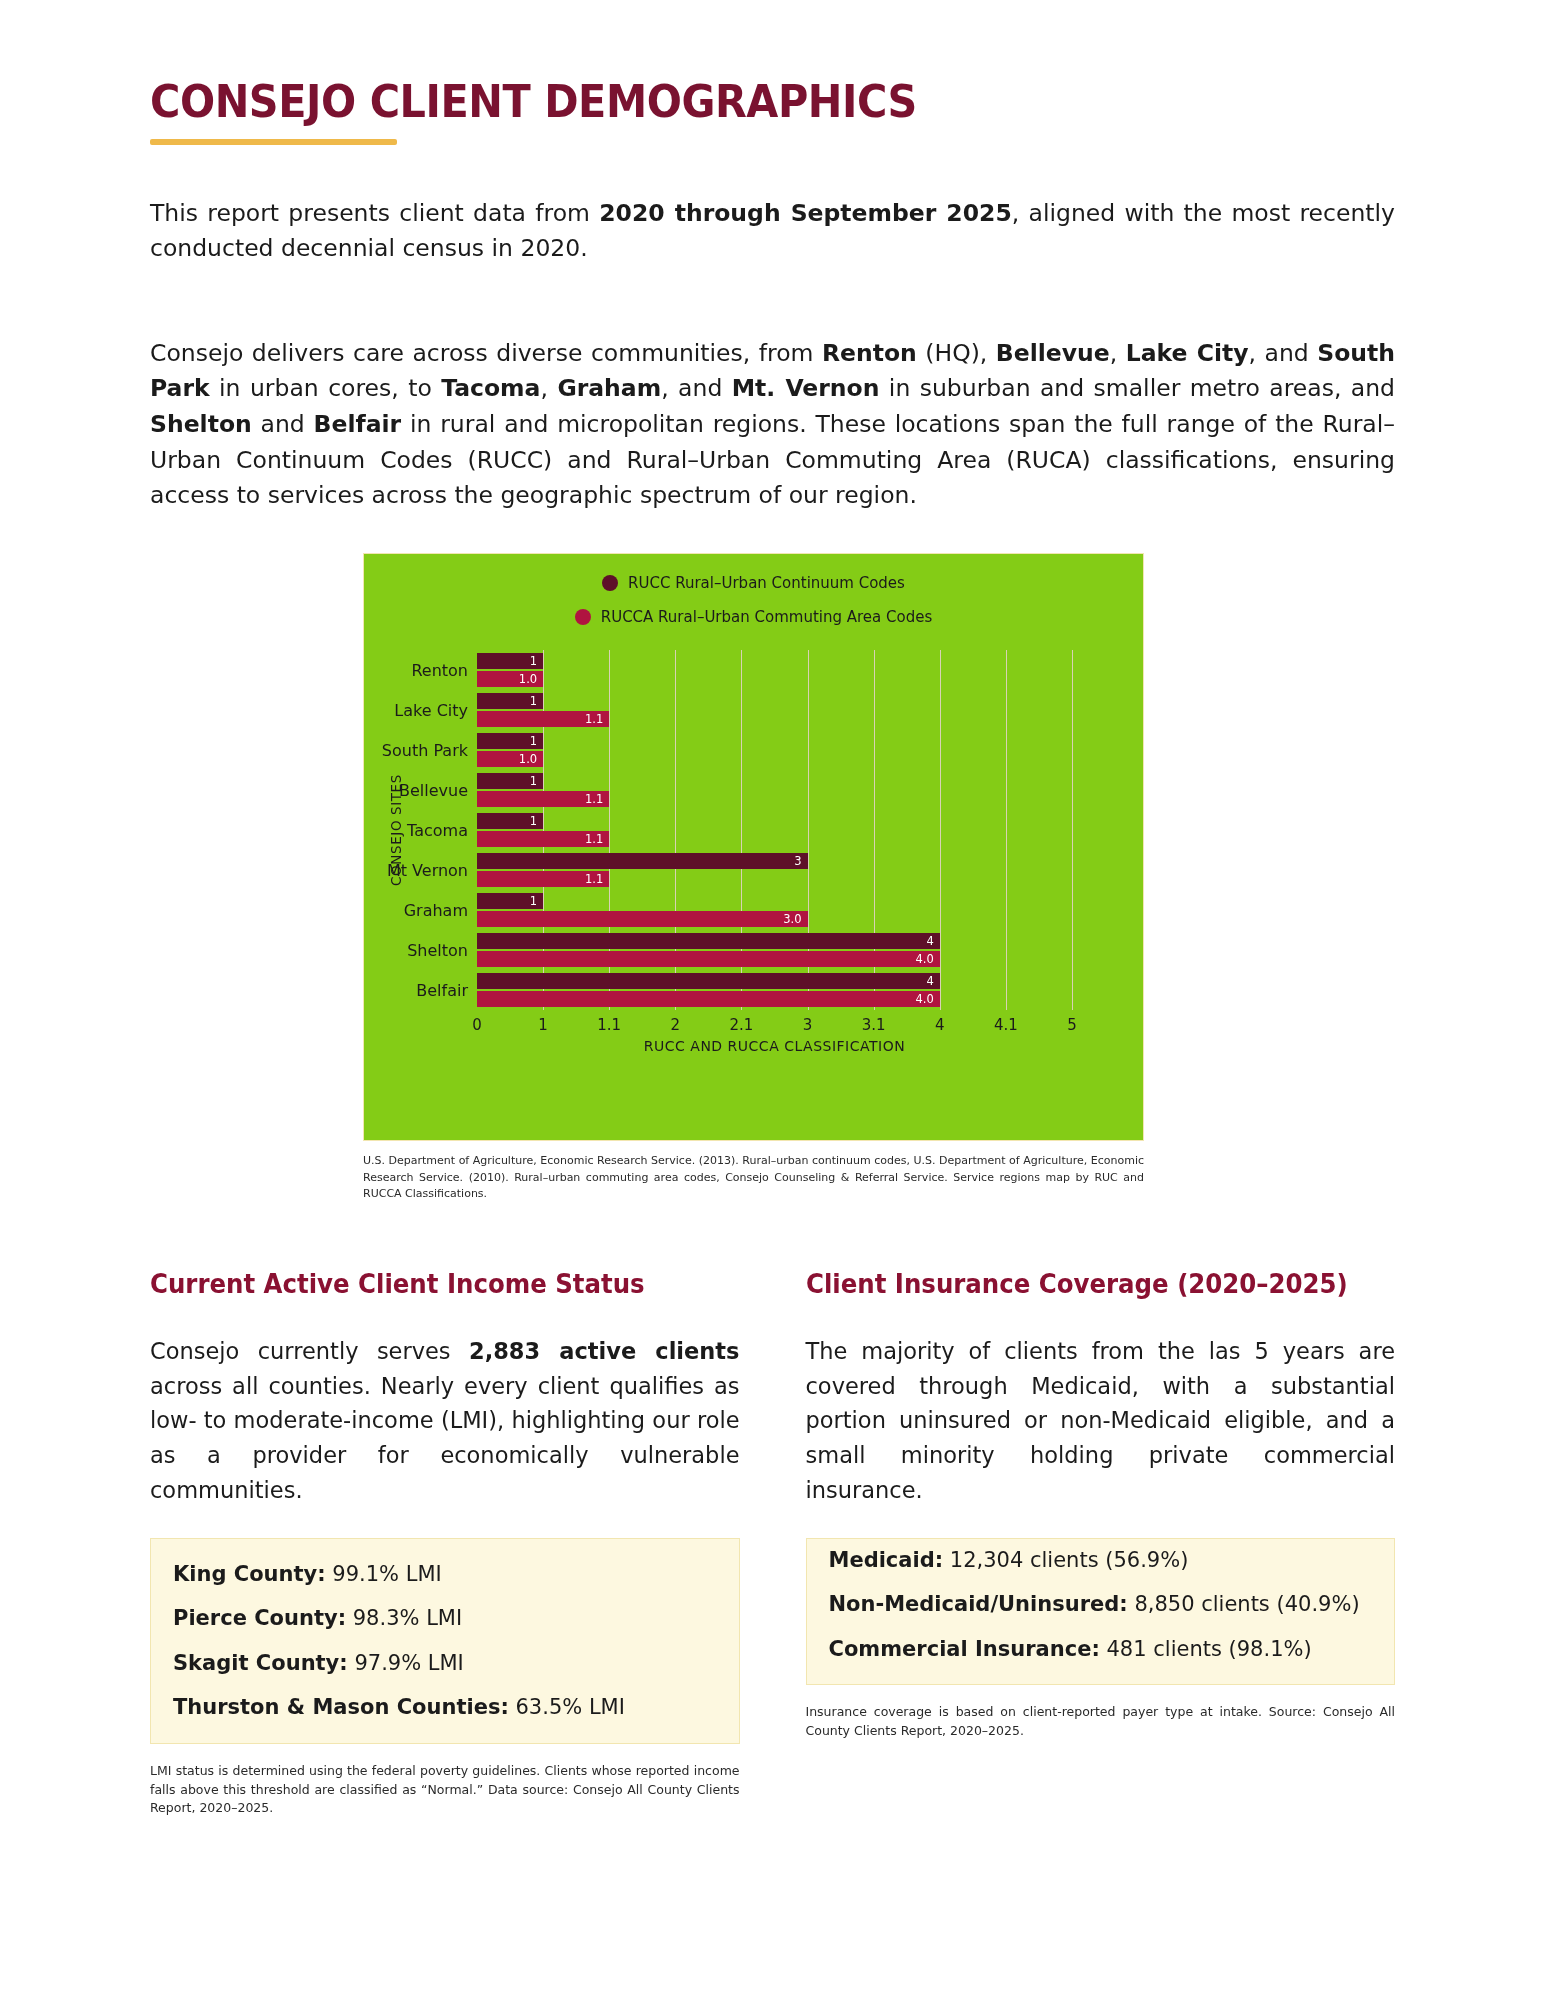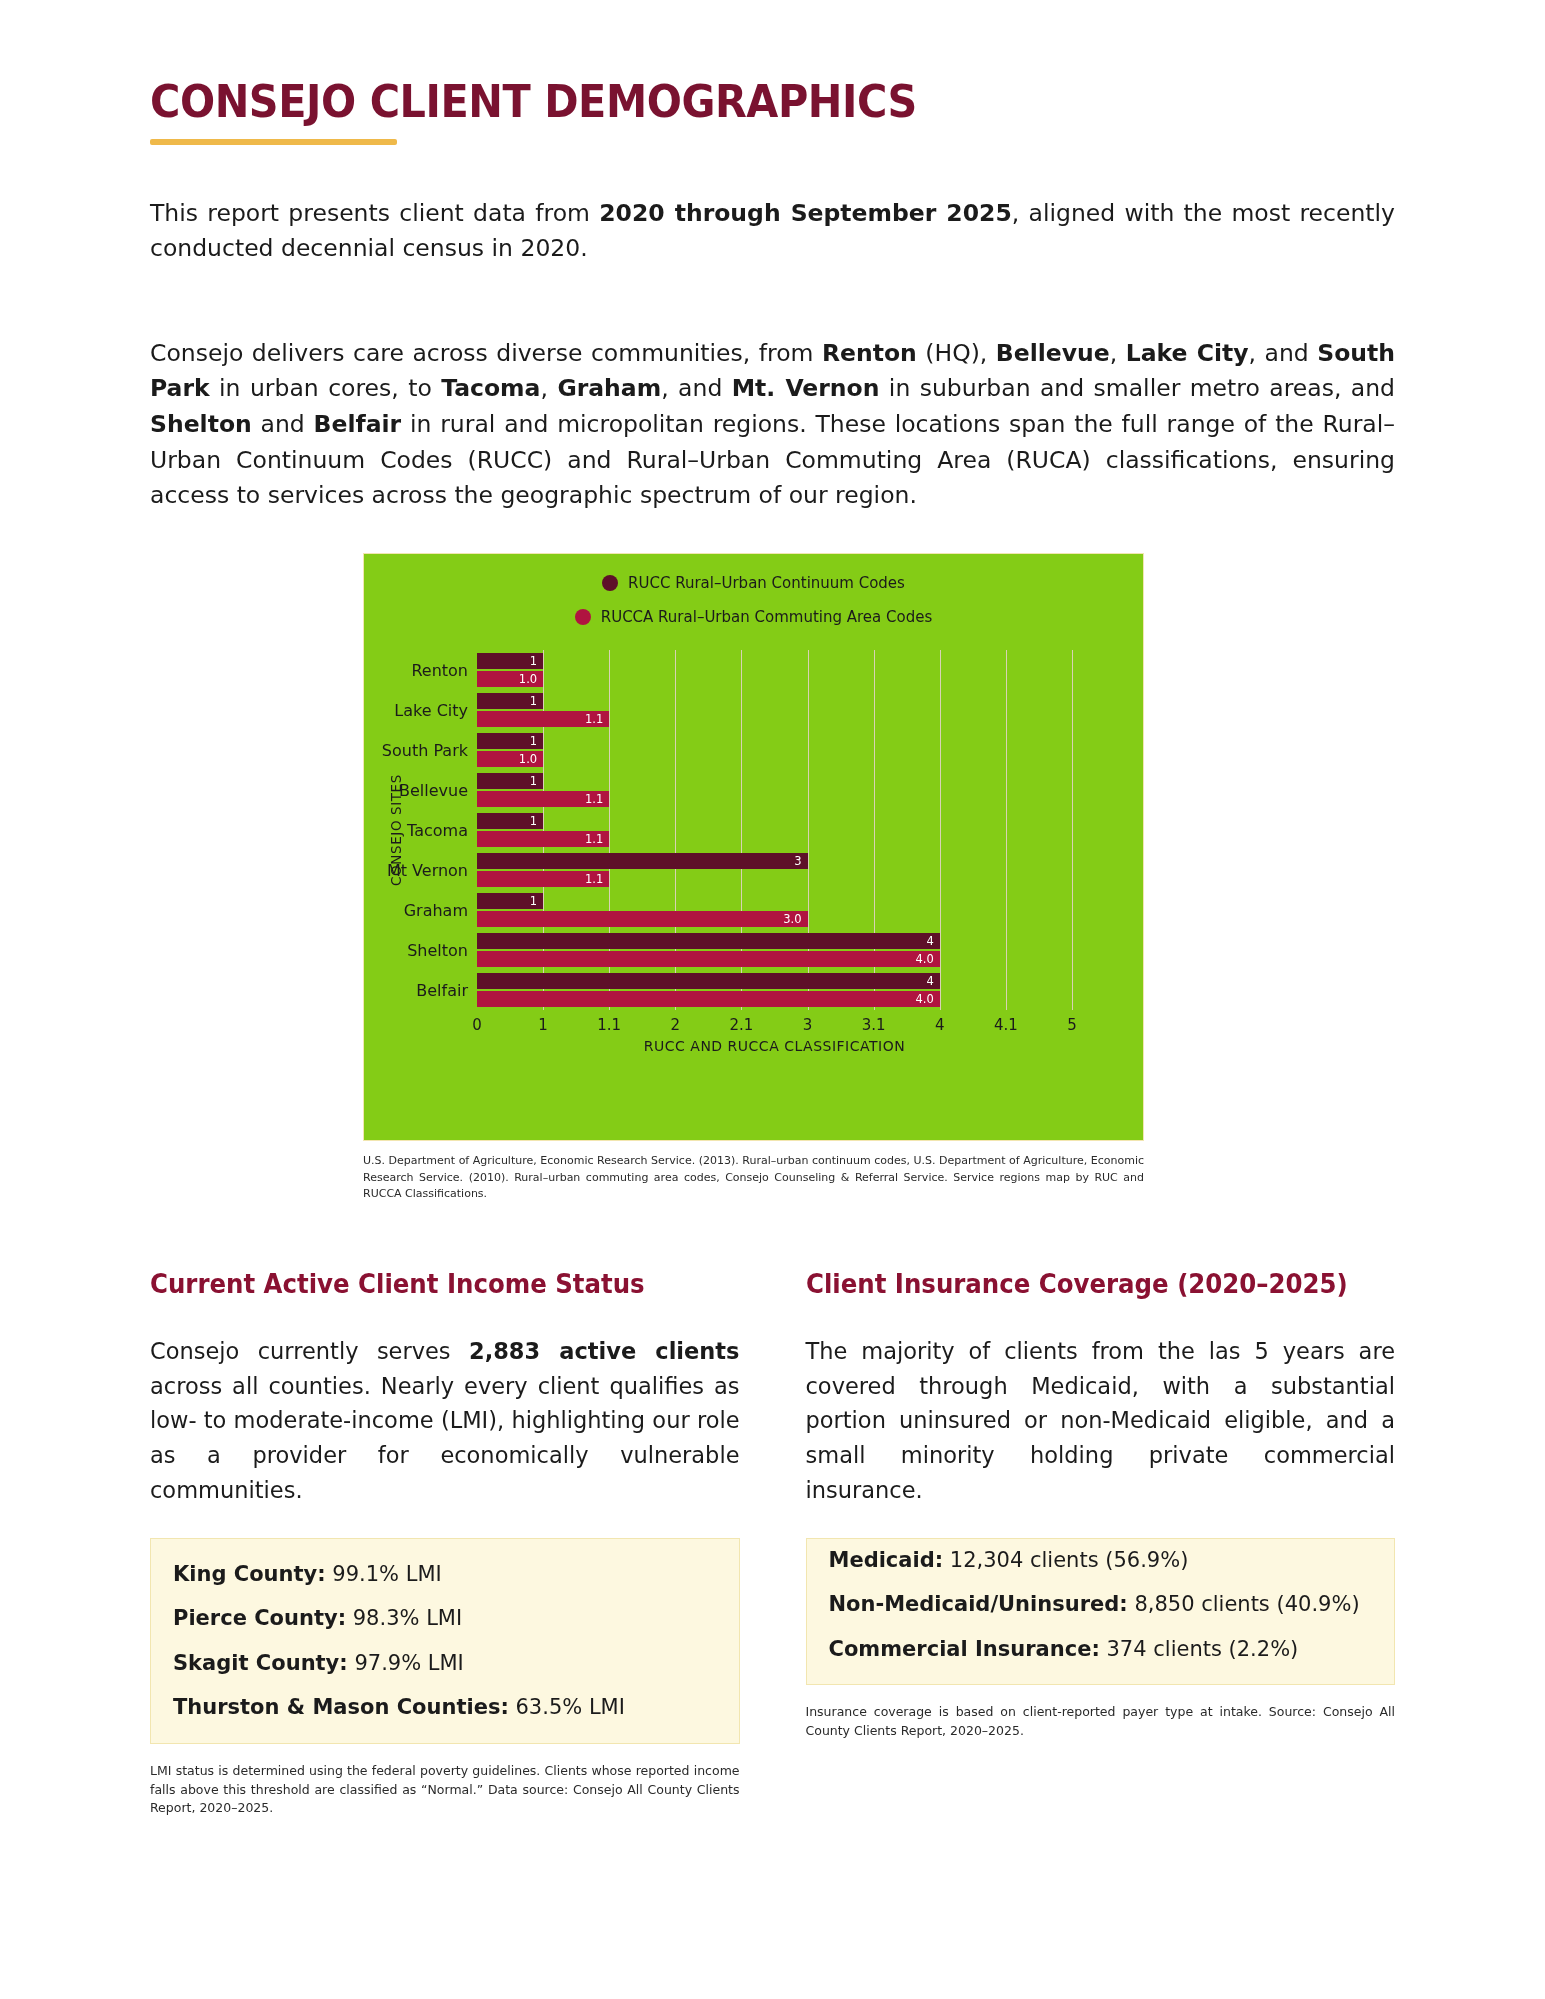--- a/index.html
+++ b/index.html
@@ -446,21 +446,21 @@
         <div class="callout-line">
           <b>Medicaid:</b>
           <span>12,304 clients (56.9%)</span>
         </div>
         <div class="callout-line">
           <b>Non-Medicaid/Uninsured:</b>
           <span>8,850 clients (40.9%)</span>
         </div>
         <div class="callout-line">
           <b>Commercial Insurance:</b>
-          <span>374 clients (2.2%)</span>
+          <span>481 clients (98.1%)</span>
         </div>
       </div>
       <div class="panel-note">Insurance coverage is based on client-reported payer type at intake. Source: Consejo All County Clients Report, 2020–2025.</div>
     </div>
 
   </div>
 
 </div>
 
 </body></html>

